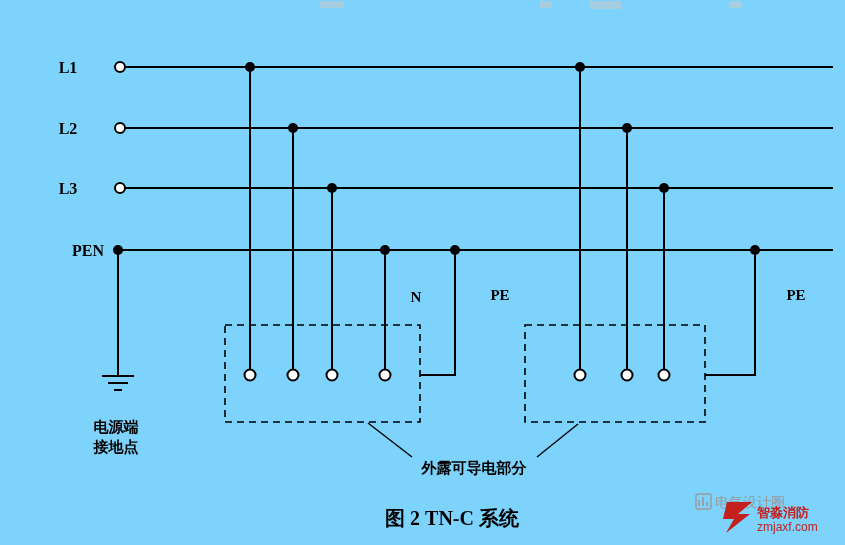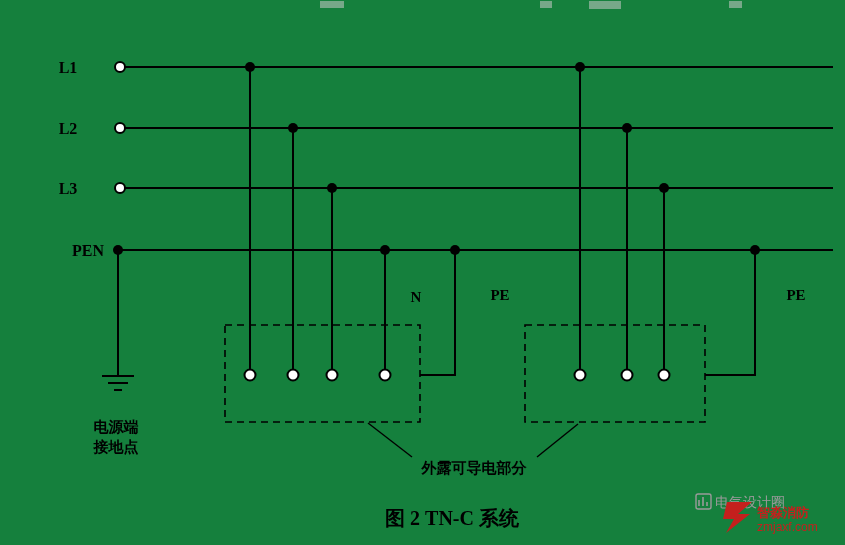--- a/index.html
+++ b/index.html
@@ -5,21 +5,21 @@
   html, body { margin: 0; padding: 0; }
   body {
     width: 845px; height: 545px;
     background: #ffffff;
     overflow: hidden;
     font-family: "Liberation Serif", serif;
   }
   .stage {
     position: relative;
     width: 845px; height: 545px;
-    background: #15803d;
+    background: #7dd3fc;
   }
   svg { position: absolute; left: 0; top: 0; }
   .wire   { stroke: #000; stroke-width: 2; fill: none; }
   .dot    { fill: #000; stroke: none; }
   .term   { fill: #fff; stroke: #000; stroke-width: 2; }
   .dashed-box { fill: none; stroke: #000; stroke-width: 1.6; stroke-dasharray: 7 5; }
   .leader { stroke: #000; stroke-width: 1.4; fill: none; }
   .bus-label  { font: bold 16px "Liberation Serif", serif; fill: #000; }
   .cond-label { font: bold 15px "Liberation Serif", serif; fill: #000; }
   .cn-label   { font: bold 15px "Liberation Serif", serif; fill: #000; }

